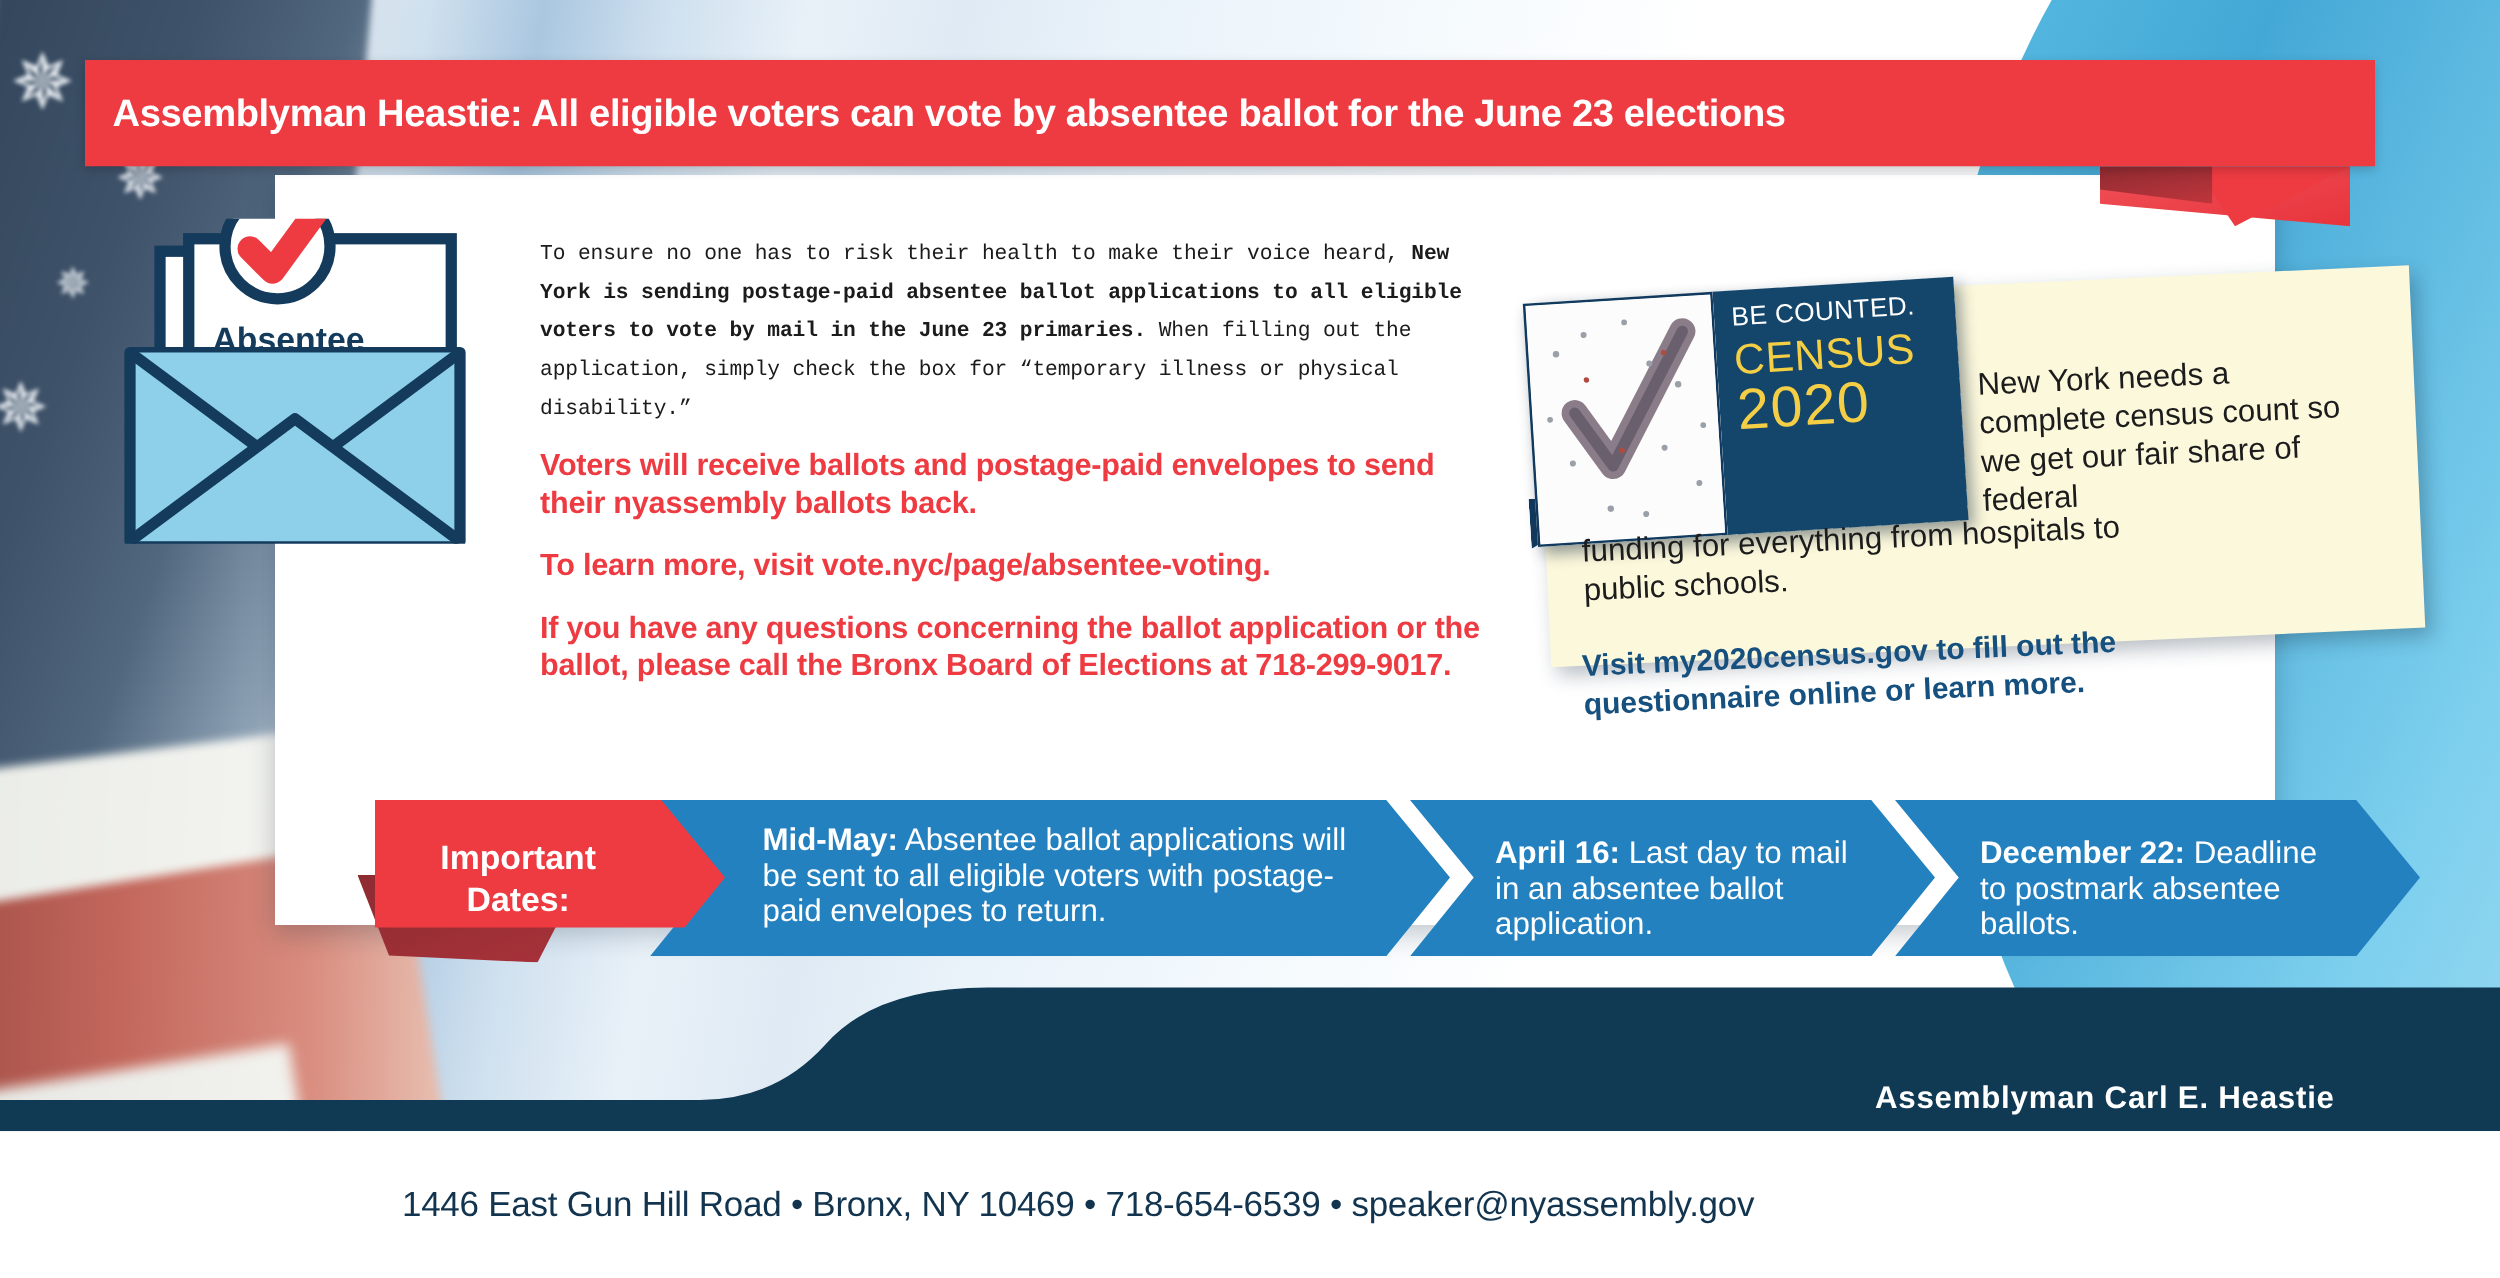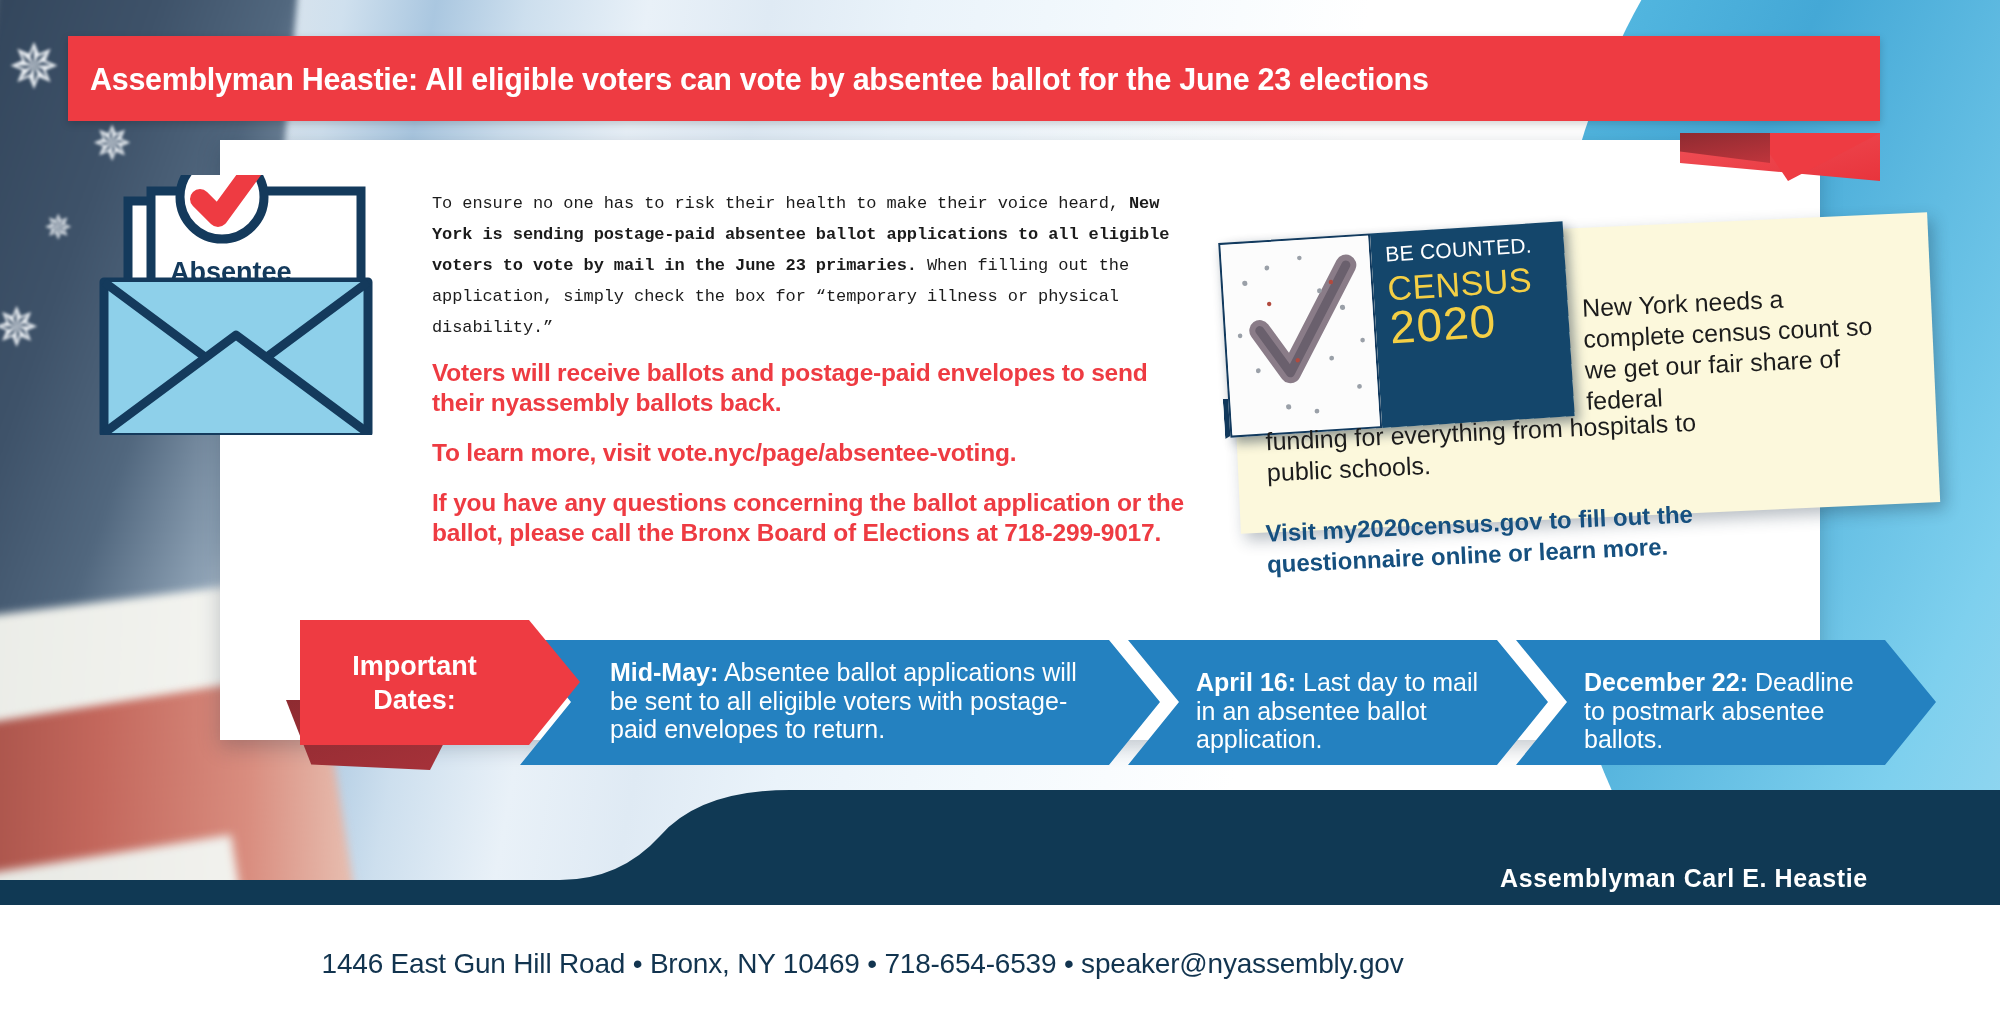--- a/index.html
+++ b/index.html
@@ -33,22 +33,22 @@
   .swoosh{position:absolute;right:0;top:0;width:430px;height:905px;overflow:hidden;}
   .swoosh-in{position:absolute;right:-300px;top:-200px;width:760px;height:1250px;border-radius:50%;
     background:linear-gradient(115deg,#5fc3e8 0%,#44a8d6 28%,#7ed0ee 60%,#a5dcf1 82%,#cbe9f7 100%);}
 
   
   .white-panel{position:absolute;left:220px;top:140px;width:1600px;height:600px;background:#ffffff;}
   .white-panel-sh{position:absolute;left:220px;top:140px;width:1600px;height:600px;
      box-shadow:0 7px 20px rgba(20,40,60,.25);}
 
   
-  .ribbon{position:absolute;left:68px;top:36px;width:1812px;height:85px;background:#ee3b42;z-index:14;
-     box-shadow:0 3px 8px rgba(0,0,0,.18);}
+  .ribbon{position:absolute;left:68px;top:48px;width:1812px;height:85px;background:#ee3b42;z-index:14;
+     box-shadow:0 3px 8px rgba(0,0,0,.18);padding-left:20px;}
   .ribbon-title{position:absolute;left:22px;top:50%;transform:translateY(-50%);
      color:#ffffff;font-weight:bold;font-size:30.5px;letter-spacing:-.3px;white-space:nowrap;
      font-family:"Liberation Sans",sans-serif;transform-origin:left center;}
   .ribbon-title span{display:inline-block;transform:translateY(-50%) scaleX(.905);transform-origin:left center;}
   .ribbon-fold{position:absolute;left:1680px;top:133px;width:90px;height:30px;z-index:13;
      background:linear-gradient(170deg,#8e2b31,#bf353c);
      clip-path:polygon(0 0,100% 0,100% 100%,0 62%);}
   .ribbon-tail{position:absolute;left:1680px;top:133px;width:200px;height:48px;z-index:12;
      background:linear-gradient(165deg,#f05057,#e8343c);
      clip-path:polygon(0 0,200px 0,200px 48px,0 30px);}
@@ -82,21 +82,21 @@
   .census-fold{position:absolute;left:1224px;top:398px;width:34px;height:40px;z-index:16;
      background:#123a5e;transform:rotate(-3.6deg);clip-path:polygon(0 0,100% 0,100% 55%,0 100%);}
   .census-txt{position:absolute;z-index:18;color:#1c1c1c;font-family:"Liberation Sans",sans-serif;}
   .census-t1{left:1584px;top:286px;width:300px;font-size:25px;line-height:31px;transform:rotate(-2.6deg);}
   .census-t2{left:1266px;top:415px;width:500px;font-size:25px;line-height:31px;transform:rotate(-2.6deg);}
   .census-t3{left:1266px;top:505px;width:560px;font-size:24px;line-height:31px;color:#16507f;
      font-weight:bold;transform:rotate(-2.6deg);}
   .tl-shadow{position:absolute;left:286px;top:700px;width:180px;height:70px;z-index:18;
      background:linear-gradient(160deg,#8e2b31,#a8323a);
      clip-path:polygon(0 0,100% 0,80% 100%,14% 92%);}
-  .tl-red{position:absolute;left:300px;top:620px;width:280px;height:125px;background:#ee3b42;z-index:21;
+  .tl-red{position:absolute;left:300px;top:640px;width:280px;height:102px;background:#ee3b42;z-index:21;
      clip-path:polygon(0 0,229px 0,280px 62px,229px 125px,0 125px);text-align:right;}
   .tl-red-label{position:absolute;left:0;top:0;width:229px;height:125px;display:flex;flex-direction:column;
      align-items:center;justify-content:center;color:#fff;font-weight:bold;font-size:27px;line-height:34px;
      font-family:"Liberation Sans",sans-serif;}
   .tl-seg{position:absolute;top:640px;height:125px;background:#2481c0;z-index:20;}
   .tl-seg .tl-body{position:absolute;top:18px;color:#ffffff;font-size:25px;line-height:28.5px;
      font-family:"Liberation Sans",sans-serif;}
   .tl-body b{font-weight:bold;}
 
   

